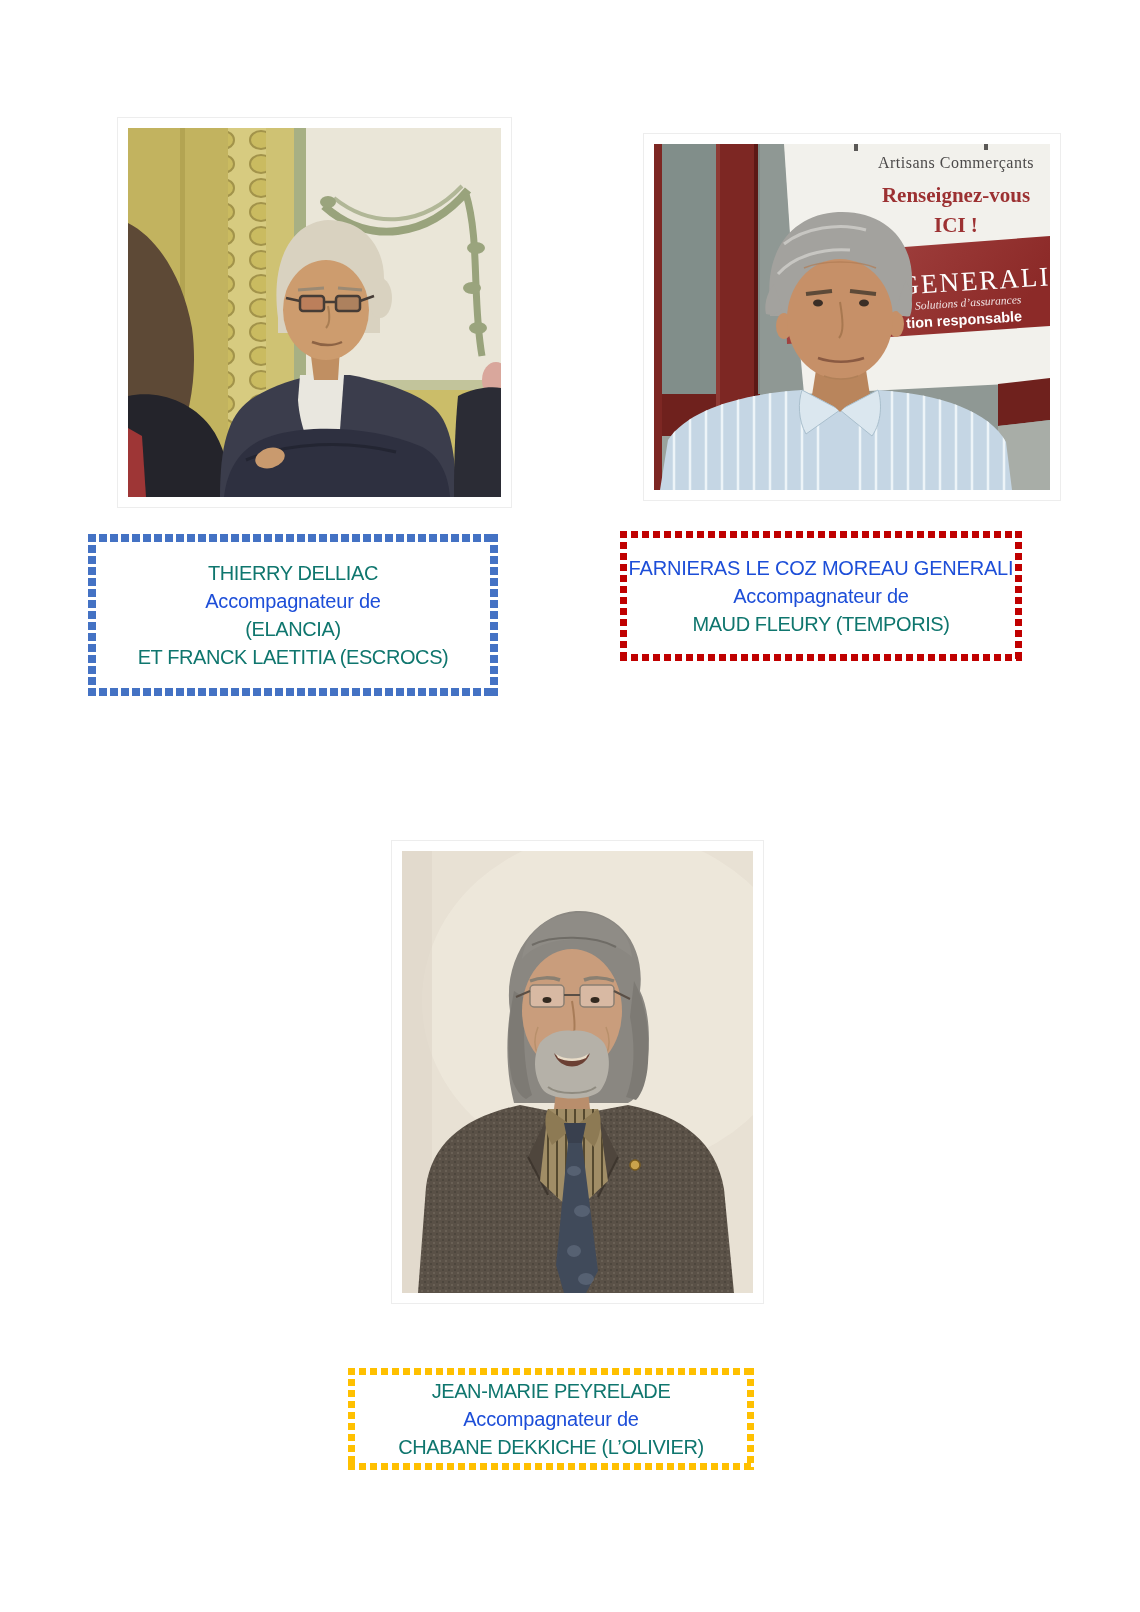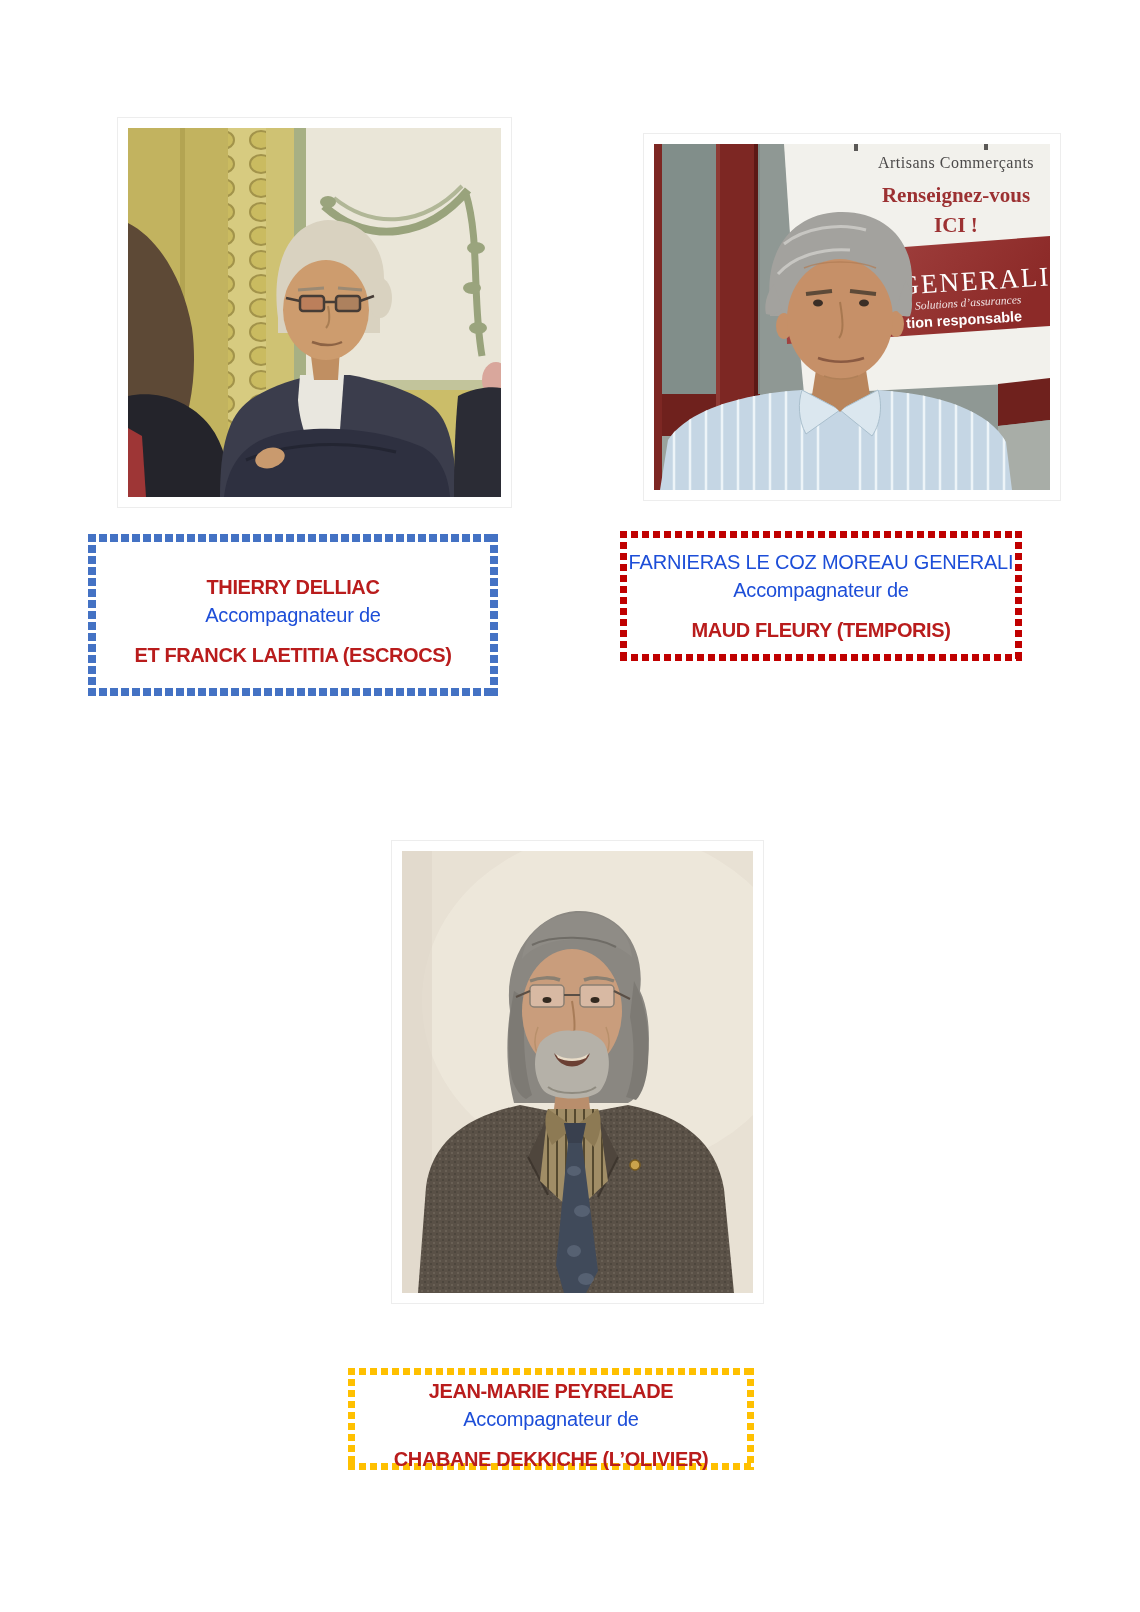--- a/index.html
+++ b/index.html
@@ -28,21 +28,21 @@
   .dotbox .edge.v{top:0;bottom:0;width:var(--dot);
     background-image:repeating-linear-gradient(180deg,var(--accent) 0 var(--dot),transparent var(--dot) calc(var(--dot) + var(--gap)));}
   .dotbox .edge.top{top:0;} .dotbox .edge.bottom{bottom:0;}
   .dotbox .edge.left{left:0;} .dotbox .edge.right{right:0;}
   .dotbox .content{
     position:absolute;inset:var(--dot);
     display:flex;flex-direction:column;justify-content:center;
     text-align:center;
   }
   .cap-line{font-size:20px;line-height:28px;letter-spacing:-0.2px;white-space:nowrap;}
-  .em-name{font-weight:700;color:#b91c1c;letter-spacing:-0.4px;margin-top:12px;}
+  .em-name{font-weight:400;color:#0f766e;letter-spacing:-0.4px;}
   .em-muted{font-weight:400;color:#1d4ed8;}
 
   .box-delliac{left:88px;top:534px;width:410px;height:162px;--dot:8px;--gap:3px;}
   .box-moreau{left:620px;top:531px;width:402px;height:130px;--dot:7px;--gap:4px;}
   .box-peyrelade{left:348px;top:1368px;width:406px;height:102px;--dot:7px;--gap:4px;}
 </style>
 </head>
 <body>
 
 <div class="page">
@@ -174,20 +174,21 @@
   </figure>
 
   <div class="dotbox box-delliac" style="--accent: #4472C4;">
     <div class="edge h top"></div>
     <div class="edge h bottom"></div>
     <div class="edge v left"></div>
     <div class="edge v right"></div>
     <div class="content">
       <div class="cap-line em-name">THIERRY DELLIAC</div>
       <div class="cap-line em-muted">Accompagnateur de</div>
+      <div class="cap-line em-name">(ELANCIA)</div>
       <div class="cap-line em-name">ET FRANCK LAETITIA (ESCROCS)</div>
     </div>
   </div>
 
   <div class="dotbox box-moreau" style="--accent: #C00000;">
     <div class="edge h top"></div>
     <div class="edge h bottom"></div>
     <div class="edge v left"></div>
     <div class="edge v right"></div>
     <div class="content">

